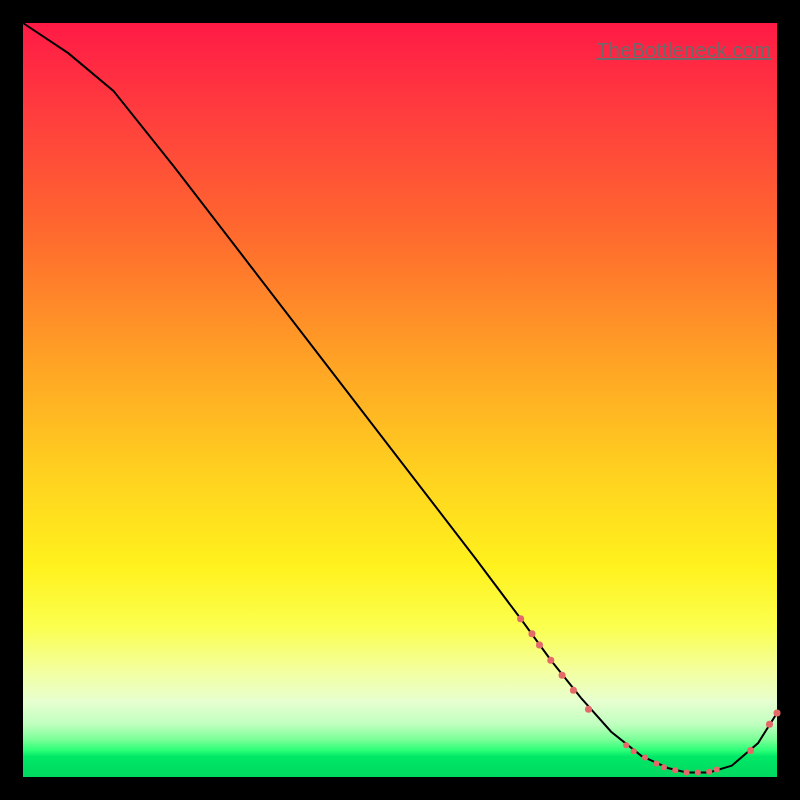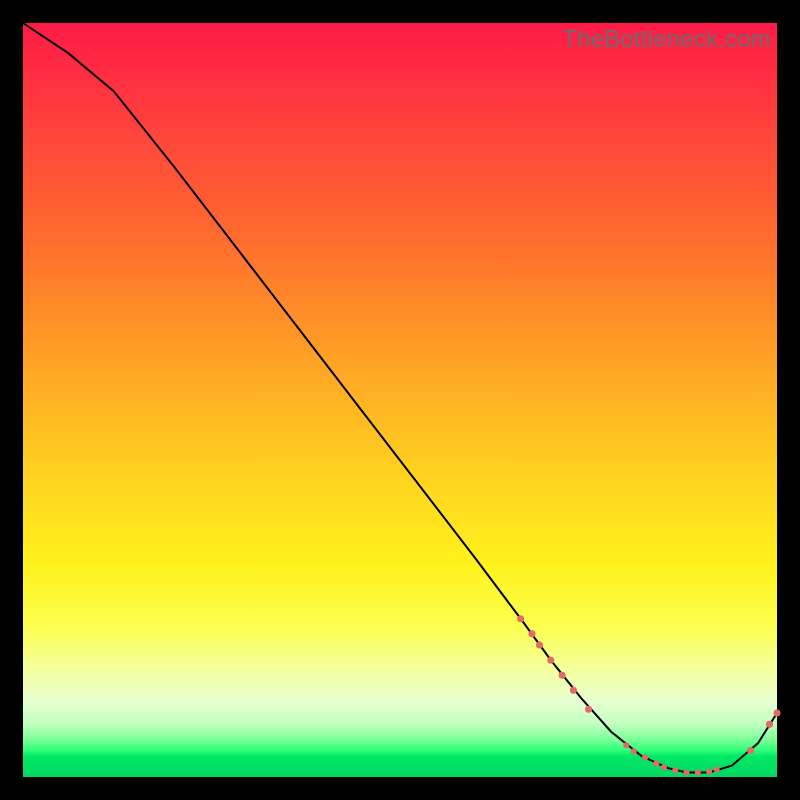--- a/index.html
+++ b/index.html
@@ -37,27 +37,28 @@
       #e7ffd0 90%,
       #c0ffbf 93%,
       #7cff98 95%,
       #2aff77 96.5%,
       #00e866 97.3%,
       #00d860 100%
     );
   }
   .watermark {
     position: absolute;
-    top: 2px;
+    top: 16px;
     right: 6px;
     color: #6b6b6b;
-    font-size: 24px;
+    font-size: 20px;
     font-weight: 500;
     letter-spacing: 0.2px;
     user-select: none;
+    text-decoration: underline;
   }
   svg.overlay {
     position: absolute;
     left: 0;
     top: 0;
     width: 754px;
     height: 754px;
     overflow: visible;
   }
 </style>

